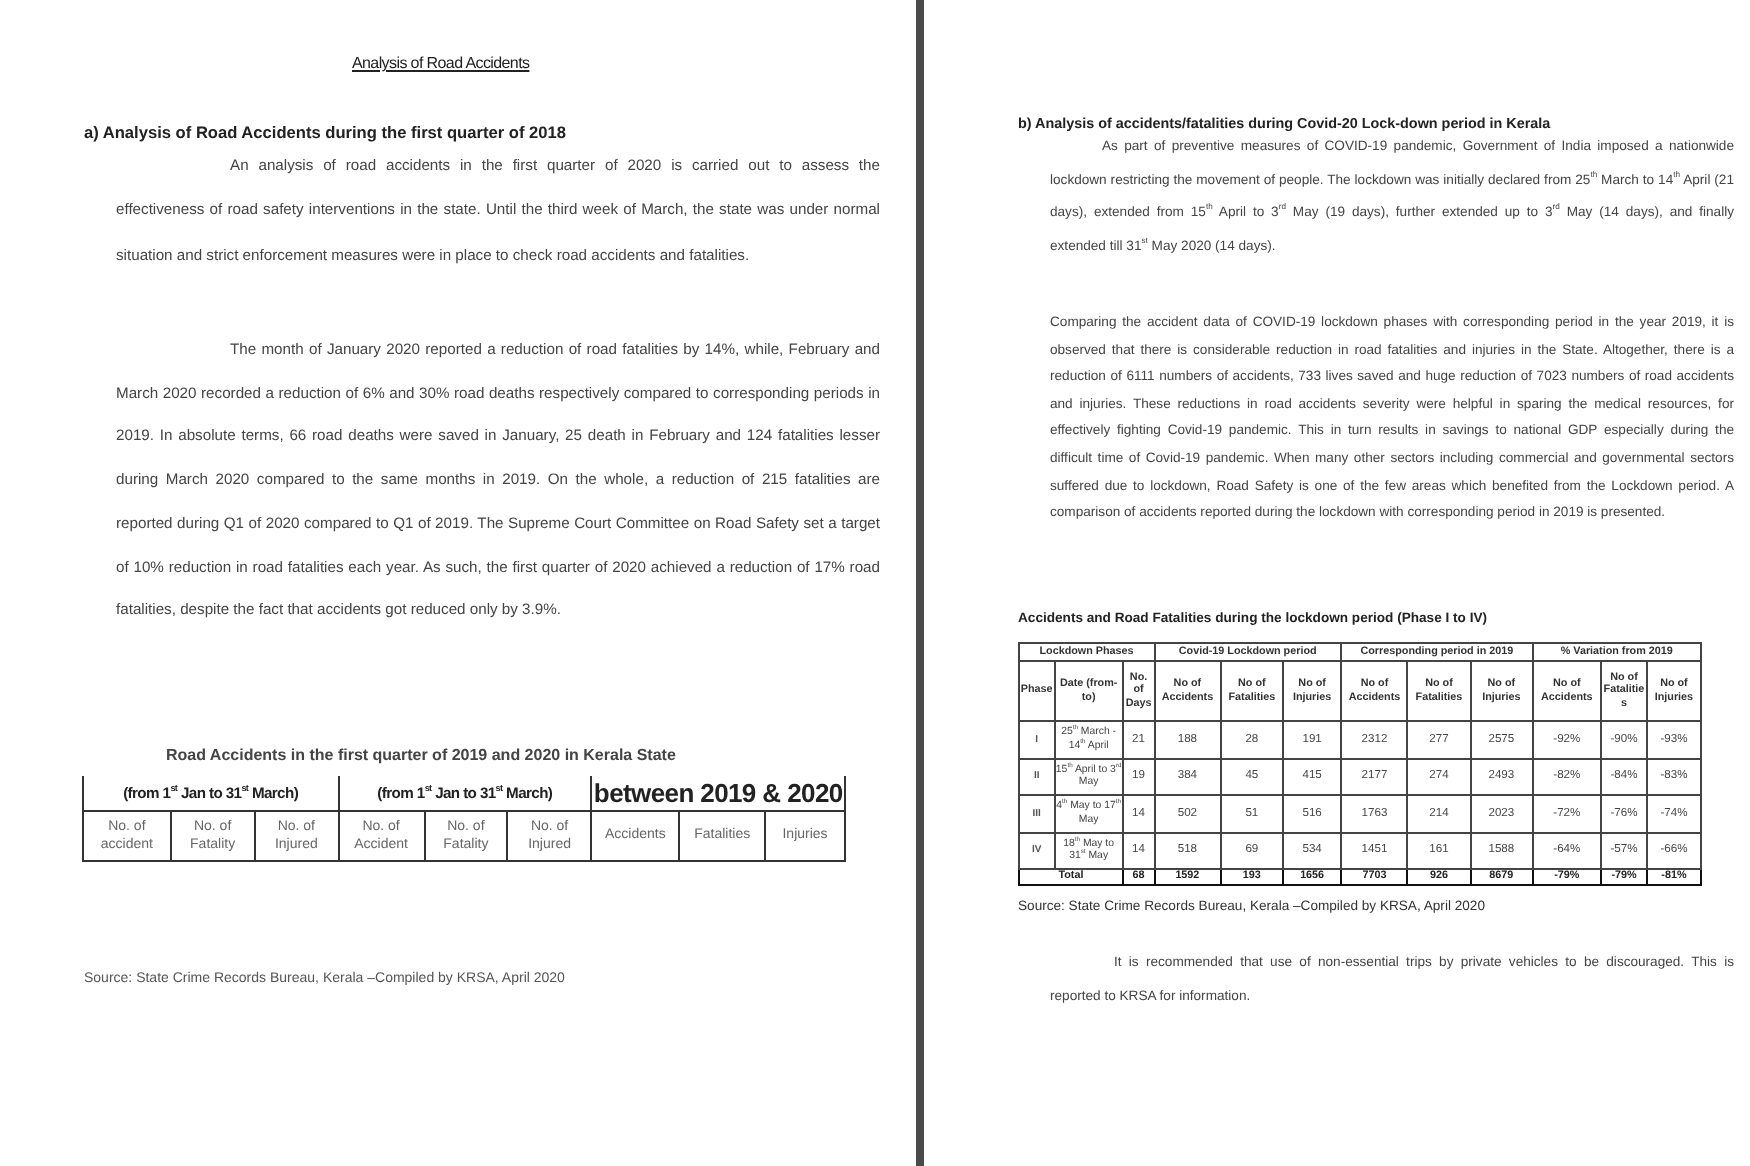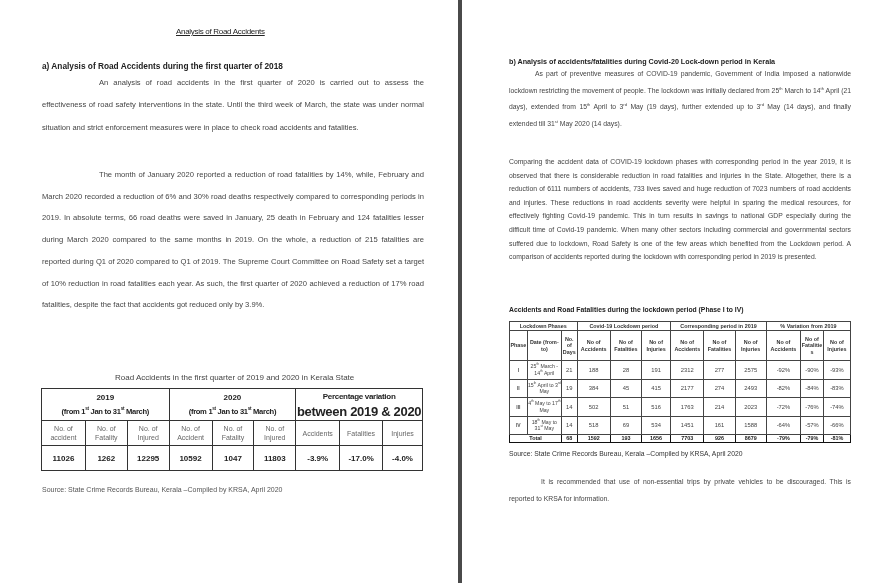--- a/index.html
+++ b/index.html
@@ -7,25 +7,25 @@
   body { position: relative; font-family: "Liberation Sans", sans-serif; color: #333; }
 
   .page { position: absolute; top: 0; height: 583px; background: #fff; }
   .page-left { left: 0; width: 458px; }
   .page-right { left: 462px; width: 413px; }
   .divider { position: absolute; left: 458px; top: 0; width: 4px; height: 583px; background: #4a4a4a; }
 
   
   .doc-title { position: absolute; left: 176px; top: 27px; font-size: 8px; font-weight: normal; text-decoration: underline; color: #222; letter-spacing: -0.3px; }
   .sec-a-heading { position: absolute; left: 42px; top: 61px; font-size: 8.3px; font-weight: bold; color: #222; }
-  .para { position: absolute; font-size: 7.6px; color: #444; text-align: justify; }
+  .para { position: absolute; font-size: 7.6px; color: #444; text-align: justify; margin-left: 16px; }
   .para-a1 { left: 42px; top: 72px; width: 382px; line-height: 22.3px; text-indent: 57px; }
   .para-a2 { left: 42px; top: 164px; width: 382px; line-height: 21.7px; text-indent: 57px; }
 
-  .tbl-a-title { position: absolute; left: 83px; top: 373px; font-size: 8px; font-weight: normal; color: #444; margin-left: 32px; }
+  .tbl-a-title { position: absolute; left: 83px; top: 373px; font-size: 8px; font-weight: bold; color: #444; }
   table.tbl-a { position: absolute; left: 41px; top: 388px; width: 382px; border-collapse: collapse; color: #222; }
   .tbl-a td { border: 1px solid #333; text-align: center; vertical-align: middle; }
   .tbl-a .hdr-year { font-size: 8px; font-weight: bold; height: 15px; border-bottom: none; padding-top: 2px; }
   .tbl-a .hdr-range { font-size: 7.6px; font-weight: bold; height: 17px; border-top: none; letter-spacing: -0.3px; }
   .tbl-a .hdr-pct-top { font-size: 8px; font-weight: bold; letter-spacing: -0.3px; border-bottom: none; }
   .tbl-a .hdr-pct-bot { font-size: 13px; font-weight: bold; border-top: none; letter-spacing: -0.3px; }
   .tbl-a .sub { font-size: 7px; color: #666; height: 25px; line-height: 9px; }
   .tbl-a .val { font-size: 8px; font-weight: bold; height: 25px; color: #222; }
   .tbl-a-source { position: absolute; left: 42px; top: 486px; font-size: 7px; color: #555; }
 
@@ -55,51 +55,35 @@
 <div class="page page-right"></div>
 
 <div class="doc-title">Analysis of Road Accidents</div>
 <div class="sec-a-heading">a)  Analysis of Road Accidents during the first quarter of 2018</div>
 <p class="para para-a1">An analysis of road accidents in the first quarter of 2020 is carried out to assess the effectiveness of road safety interventions in the state. Until the third week of March, the state was under normal situation and strict enforcement measures were in place to check road accidents and fatalities.</p>
 <p class="para para-a2">The month of January 2020 reported a reduction of road fatalities by 14%, while, February and March 2020 recorded a reduction of 6% and 30% road deaths respectively compared to corresponding periods in 2019. In absolute terms, 66 road deaths were saved in January, 25 death in February and 124 fatalities lesser during March 2020 compared to the same months in 2019. On the whole, a reduction of 215 fatalities are reported during Q1 of 2020 compared to Q1 of 2019. The Supreme Court Committee on Road Safety set a target of 10% reduction in road fatalities each year. As such, the first quarter of 2020 achieved a reduction of 17% road fatalities, despite the fact that accidents got reduced only by 3.9%.</p>
 
 <div class="tbl-a-title">Road Accidents in the first quarter of 2019 and 2020 in Kerala State</div>
 <table class="tbl-a">
   <tbody>
-      <tr>
-    <td colspan="3" class="hdr-year">2019</td>
-    <td colspan="3" class="hdr-year">2020</td>
-    <td colspan="3" class="hdr-pct-top">Percentage variation</td>
-  </tr>
   <tr>
     <td colspan="3" class="hdr-range">(from 1<sup>st</sup> Jan to 31<sup>st</sup> March)</td>
     <td colspan="3" class="hdr-range">(from 1<sup>st</sup> Jan to 31<sup>st</sup> March)</td>
     <td colspan="3" class="hdr-pct-bot">between 2019 &amp; 2020</td>
   </tr>
   <tr>
     <td class="sub" style="width:44px">No. of accident</td>
     <td class="sub" style="width:42px">No. of Fatality</td>
     <td class="sub" style="width:42px">No. of Injured</td>
     <td class="sub" style="width:43px">No. of Accident</td>
     <td class="sub" style="width:42px">No. of Fatality</td>
     <td class="sub" style="width:42px">No. of Injured</td>
     <td class="sub" style="width:44px">Accidents</td>
     <td class="sub" style="width:43px">Fatalities</td>
     <td class="sub" style="width:40px">Injuries</td>
-  </tr>
-  <tr>
-    <td class="val">11026</td>
-    <td class="val">1262</td>
-    <td class="val">12295</td>
-    <td class="val">10592</td>
-    <td class="val">1047</td>
-    <td class="val">11803</td>
-    <td class="val">-3.9%</td>
-    <td class="val">-17.0%</td>
-    <td class="val">-4.0%</td>
   </tr>
 </tbody>
   </table>
 <div class="tbl-a-source">Source: State Crime Records Bureau, Kerala –Compiled by KRSA, April 2020</div>
 
 <div class="sec-b-heading">b)  Analysis of accidents/fatalities during Covid-20 Lock-down period in Kerala</div>
 <p class="para para-b1">As part of preventive measures of COVID-19 pandemic, Government of India imposed a nationwide lockdown restricting the movement of people. The lockdown was initially declared from 25<sup>th</sup> March to 14<sup>th</sup> April (21 days), extended from 15<sup>th</sup> April to 3<sup>rd</sup> May (19 days), further extended up to 3<sup>rd</sup> May (14 days), and finally extended till 31<sup>st</sup> May 2020 (14 days).</p>
 <p class="para para-b2">Comparing the accident data of COVID-19 lockdown phases with corresponding period in the year 2019, it is observed that there is considerable reduction in road fatalities and injuries in the State. Altogether, there is a reduction of 6111 numbers of accidents, 733 lives saved and huge reduction of 7023 numbers of road accidents and injuries. These reductions in road accidents severity were helpful in sparing the medical resources, for effectively fighting Covid-19 pandemic. This in turn results in savings to national GDP especially during the difficult time of Covid-19 pandemic. When many other sectors including commercial and governmental sectors suffered due to lockdown, Road Safety is one of the few areas which benefited from the Lockdown period. A comparison of accidents reported during the lockdown with corresponding period in 2019 is presented.</p>
 <div class="tbl-b-title">Accidents and Road Fatalities during the lockdown period (Phase I to IV)</div>
 

